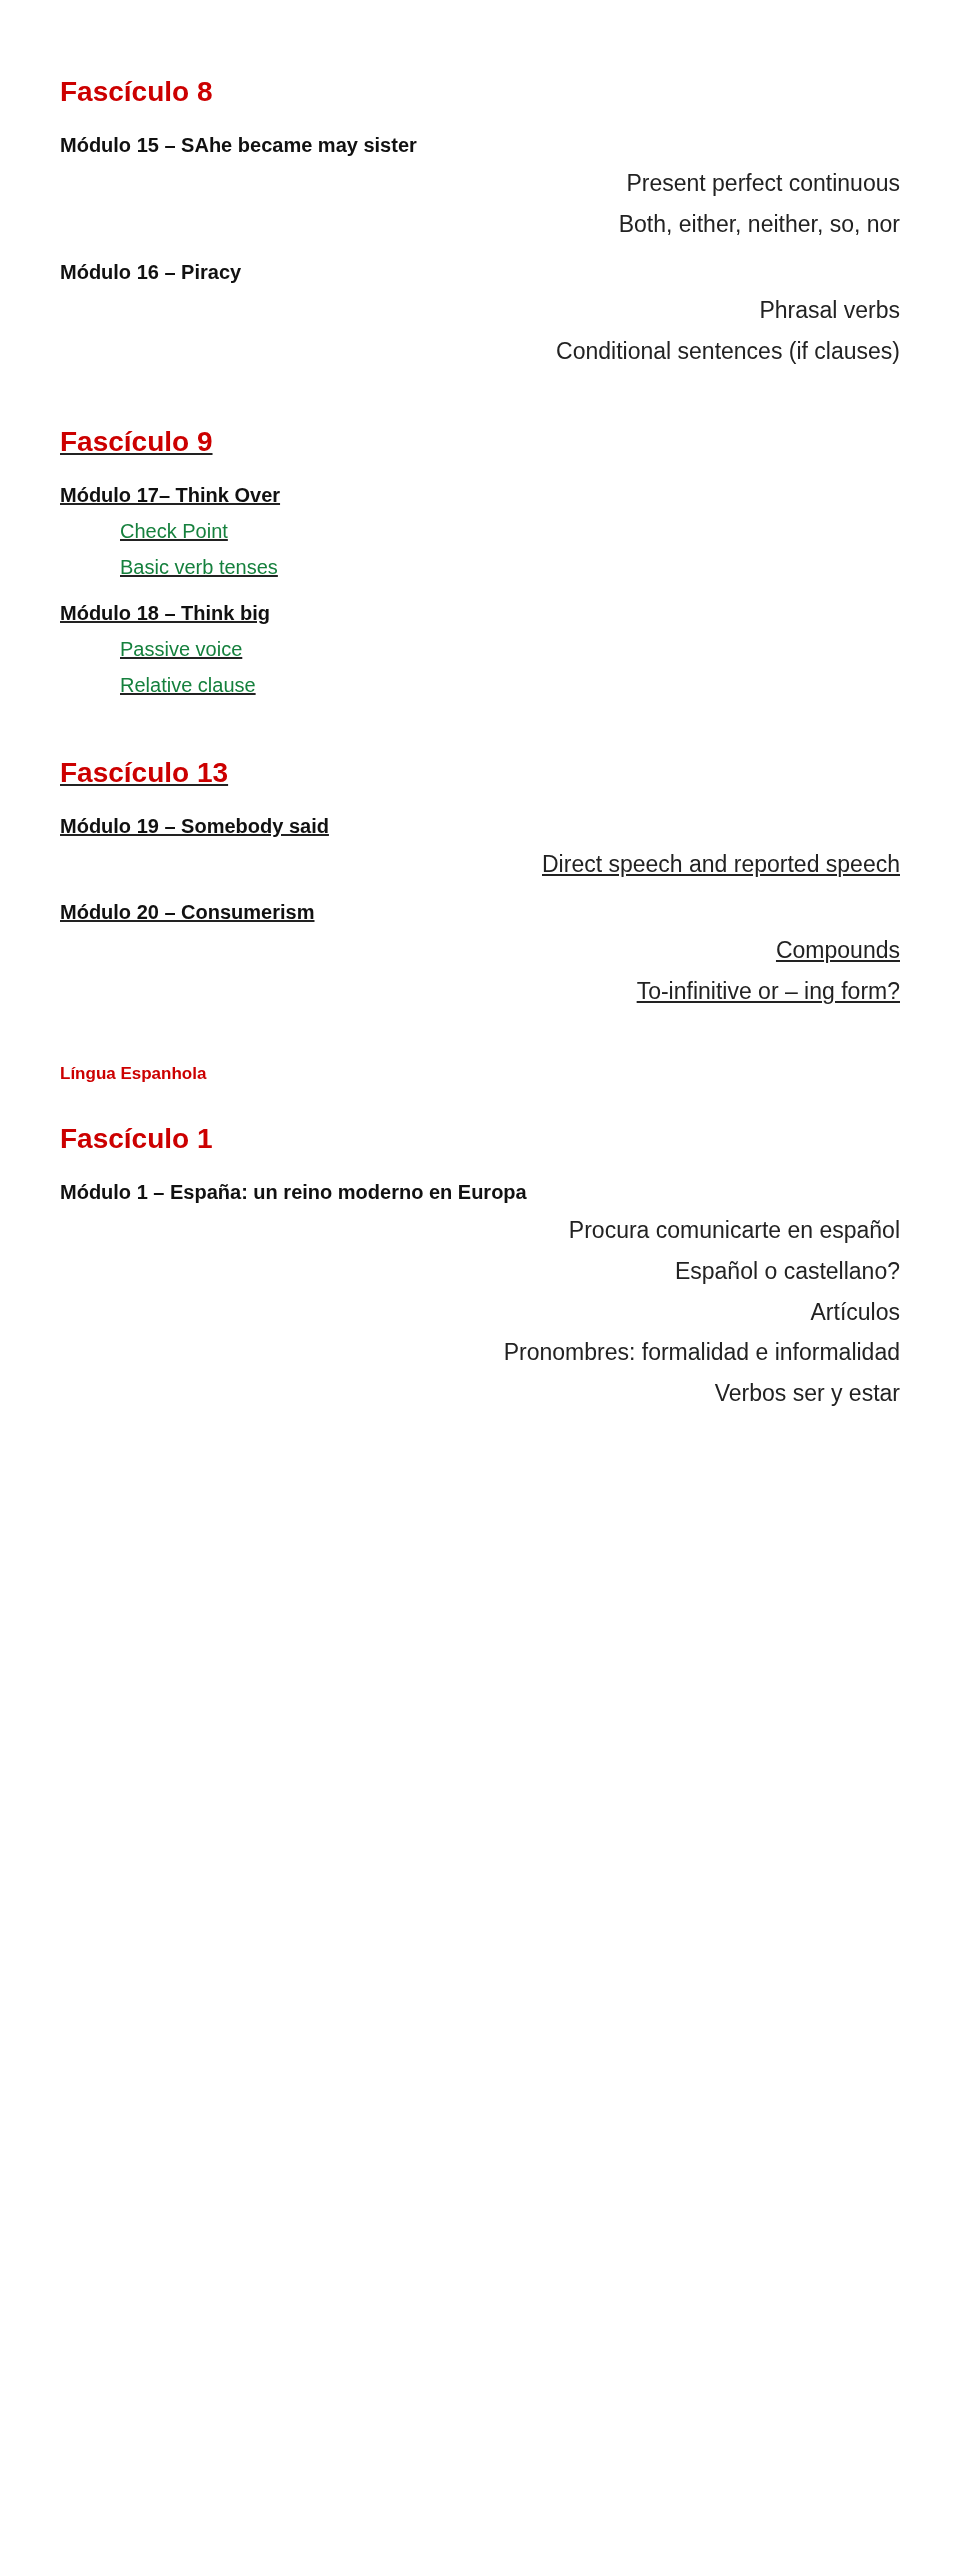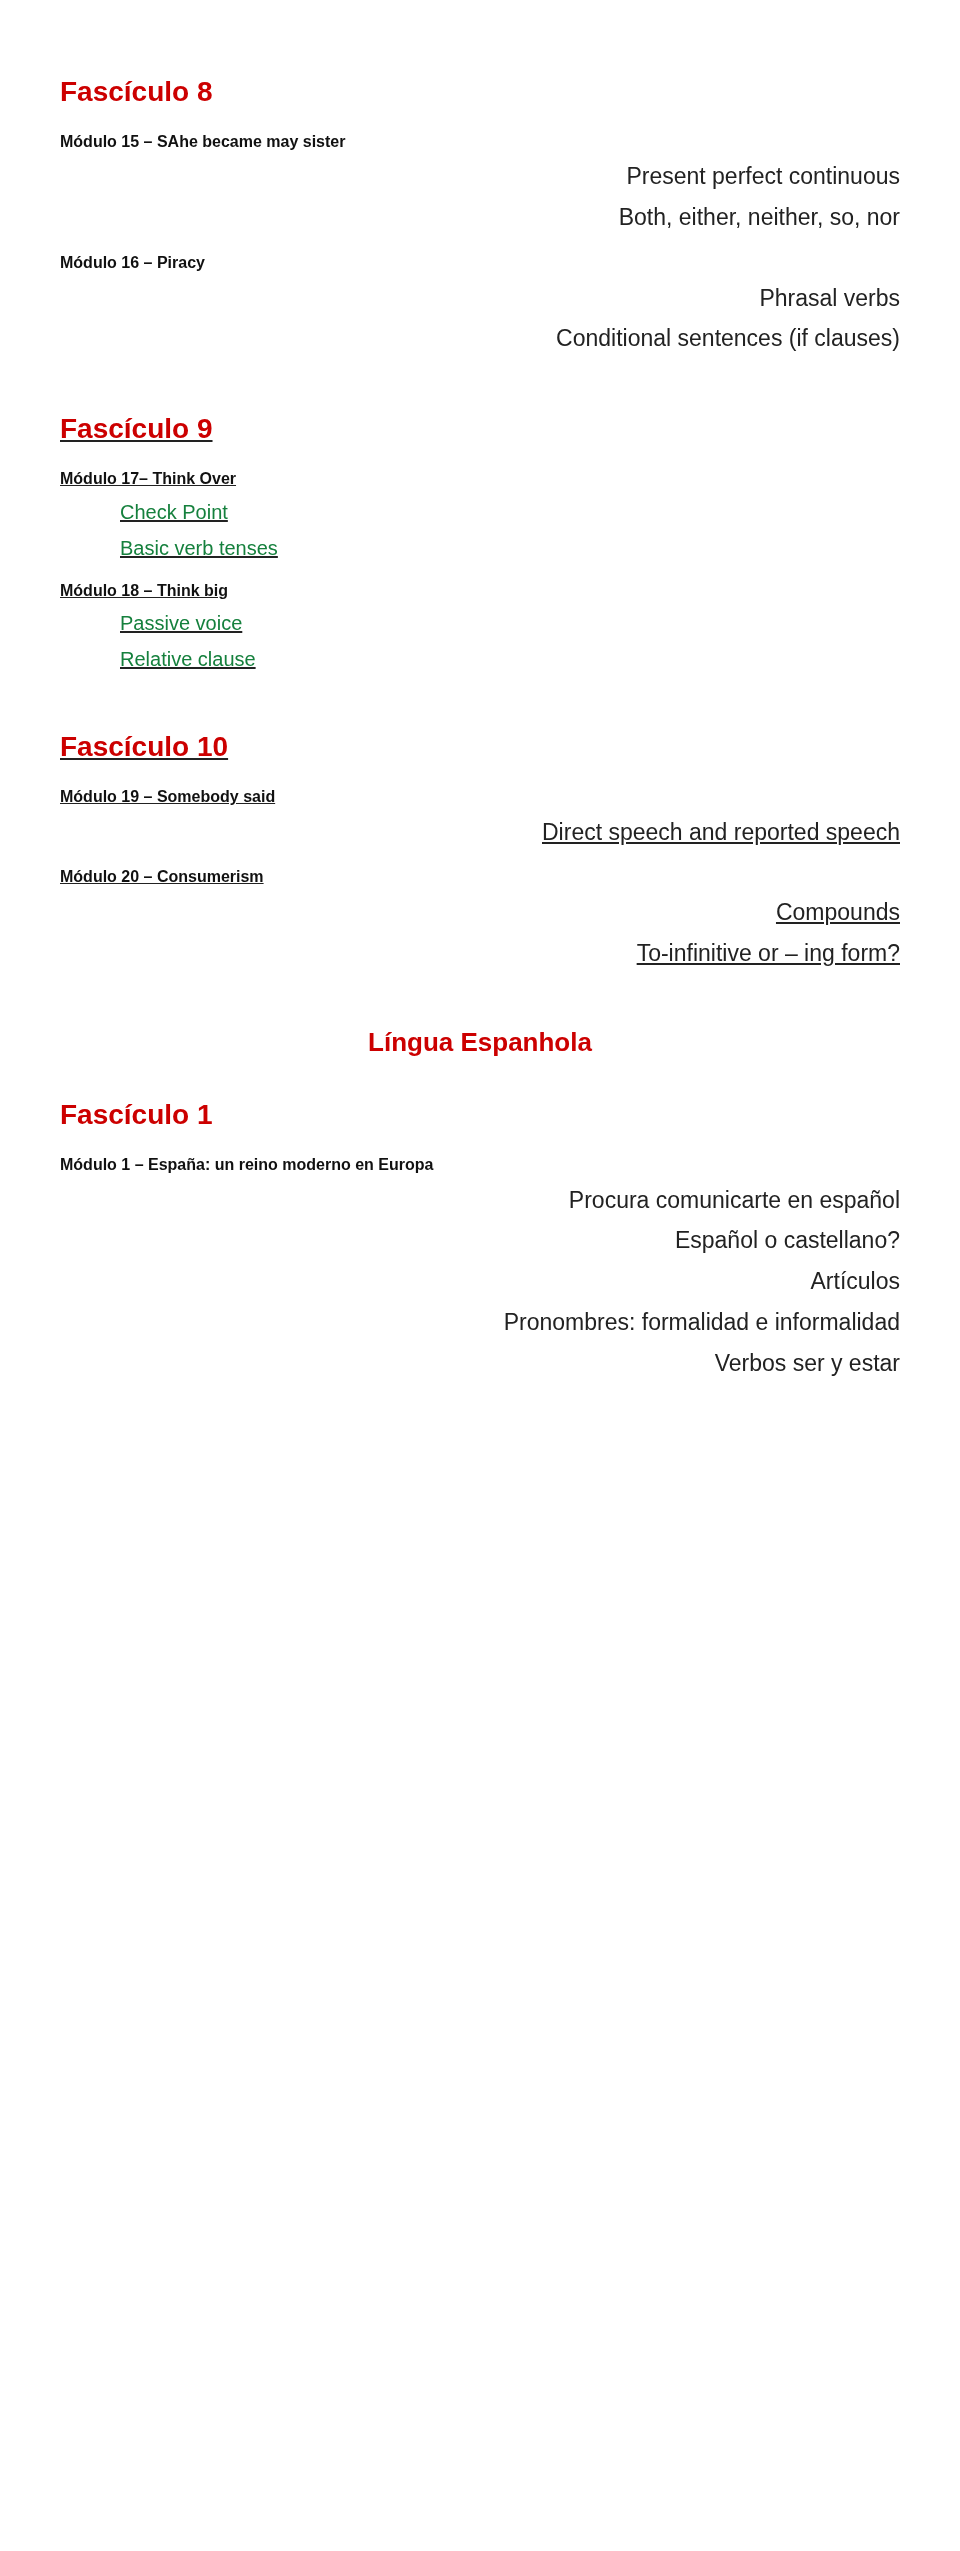--- a/index.html
+++ b/index.html
@@ -16,44 +16,44 @@
       line-height: 1.6;
     }
     .fascicle-title {
       color: #cc0000;
       font-size: 28px;
       font-weight: bold;
       margin-top: 14px;
       margin-bottom: 8px;
     }
     .module-title {
-      font-size: 16px;
+      font-size: 20px;
       font-weight: bold;
       color: #111111;
       margin-top: 14px;
       margin-bottom: 4px;
     }
     .sub-item {
       font-size: 23px;
       color: #222222;
       margin-left: 120px;
       margin-top: 4px;
       text-align: right;
     }
     .sub-item-small {
       font-size: 20px;
       color: #15803d;
       margin-left: 60px;
       margin-top: 4px;
     }
     .lingua-label {
       color: #cc0000;
-      font-size: 26px;
+      font-size: 17px;
       font-weight: bold;
-      text-align: center;
+      text-align: left;
       margin-top: 50px;
       margin-bottom: 20px;
     }
     .section-gap {
       margin-top: 30px;
     }
     .section-gap-large {
       margin-top: 50px;
       text-decoration: underline;
     }
@@ -79,21 +79,21 @@
   <div class="module-title">Módulo 17– Think Over</div>
   <div class="sub-item-small">Check Point</div>
   <div class="sub-item-small">Basic verb tenses</div>
 
   <div class="module-title">Módulo 18 – Think big</div>
   <div class="sub-item-small">Passive voice</div>
   <div class="sub-item-small">Relative clause</div>
 </div>
 
 <div class="section-gap-large">
-  <div class="fascicle-title">Fascículo 10</div>
+  <div class="fascicle-title">Fascículo 13</div>
 
   <div class="module-title">Módulo 19 – Somebody said</div>
   <div class="sub-item">Direct speech and reported speech</div>
 
   <div class="module-title">Módulo 20 – Consumerism</div>
   <div class="sub-item">Compounds</div>
   <div class="sub-item">To-infinitive or – ing form?</div>
 </div>
 
 <div class="lingua-label">Língua Espanhola</div>

